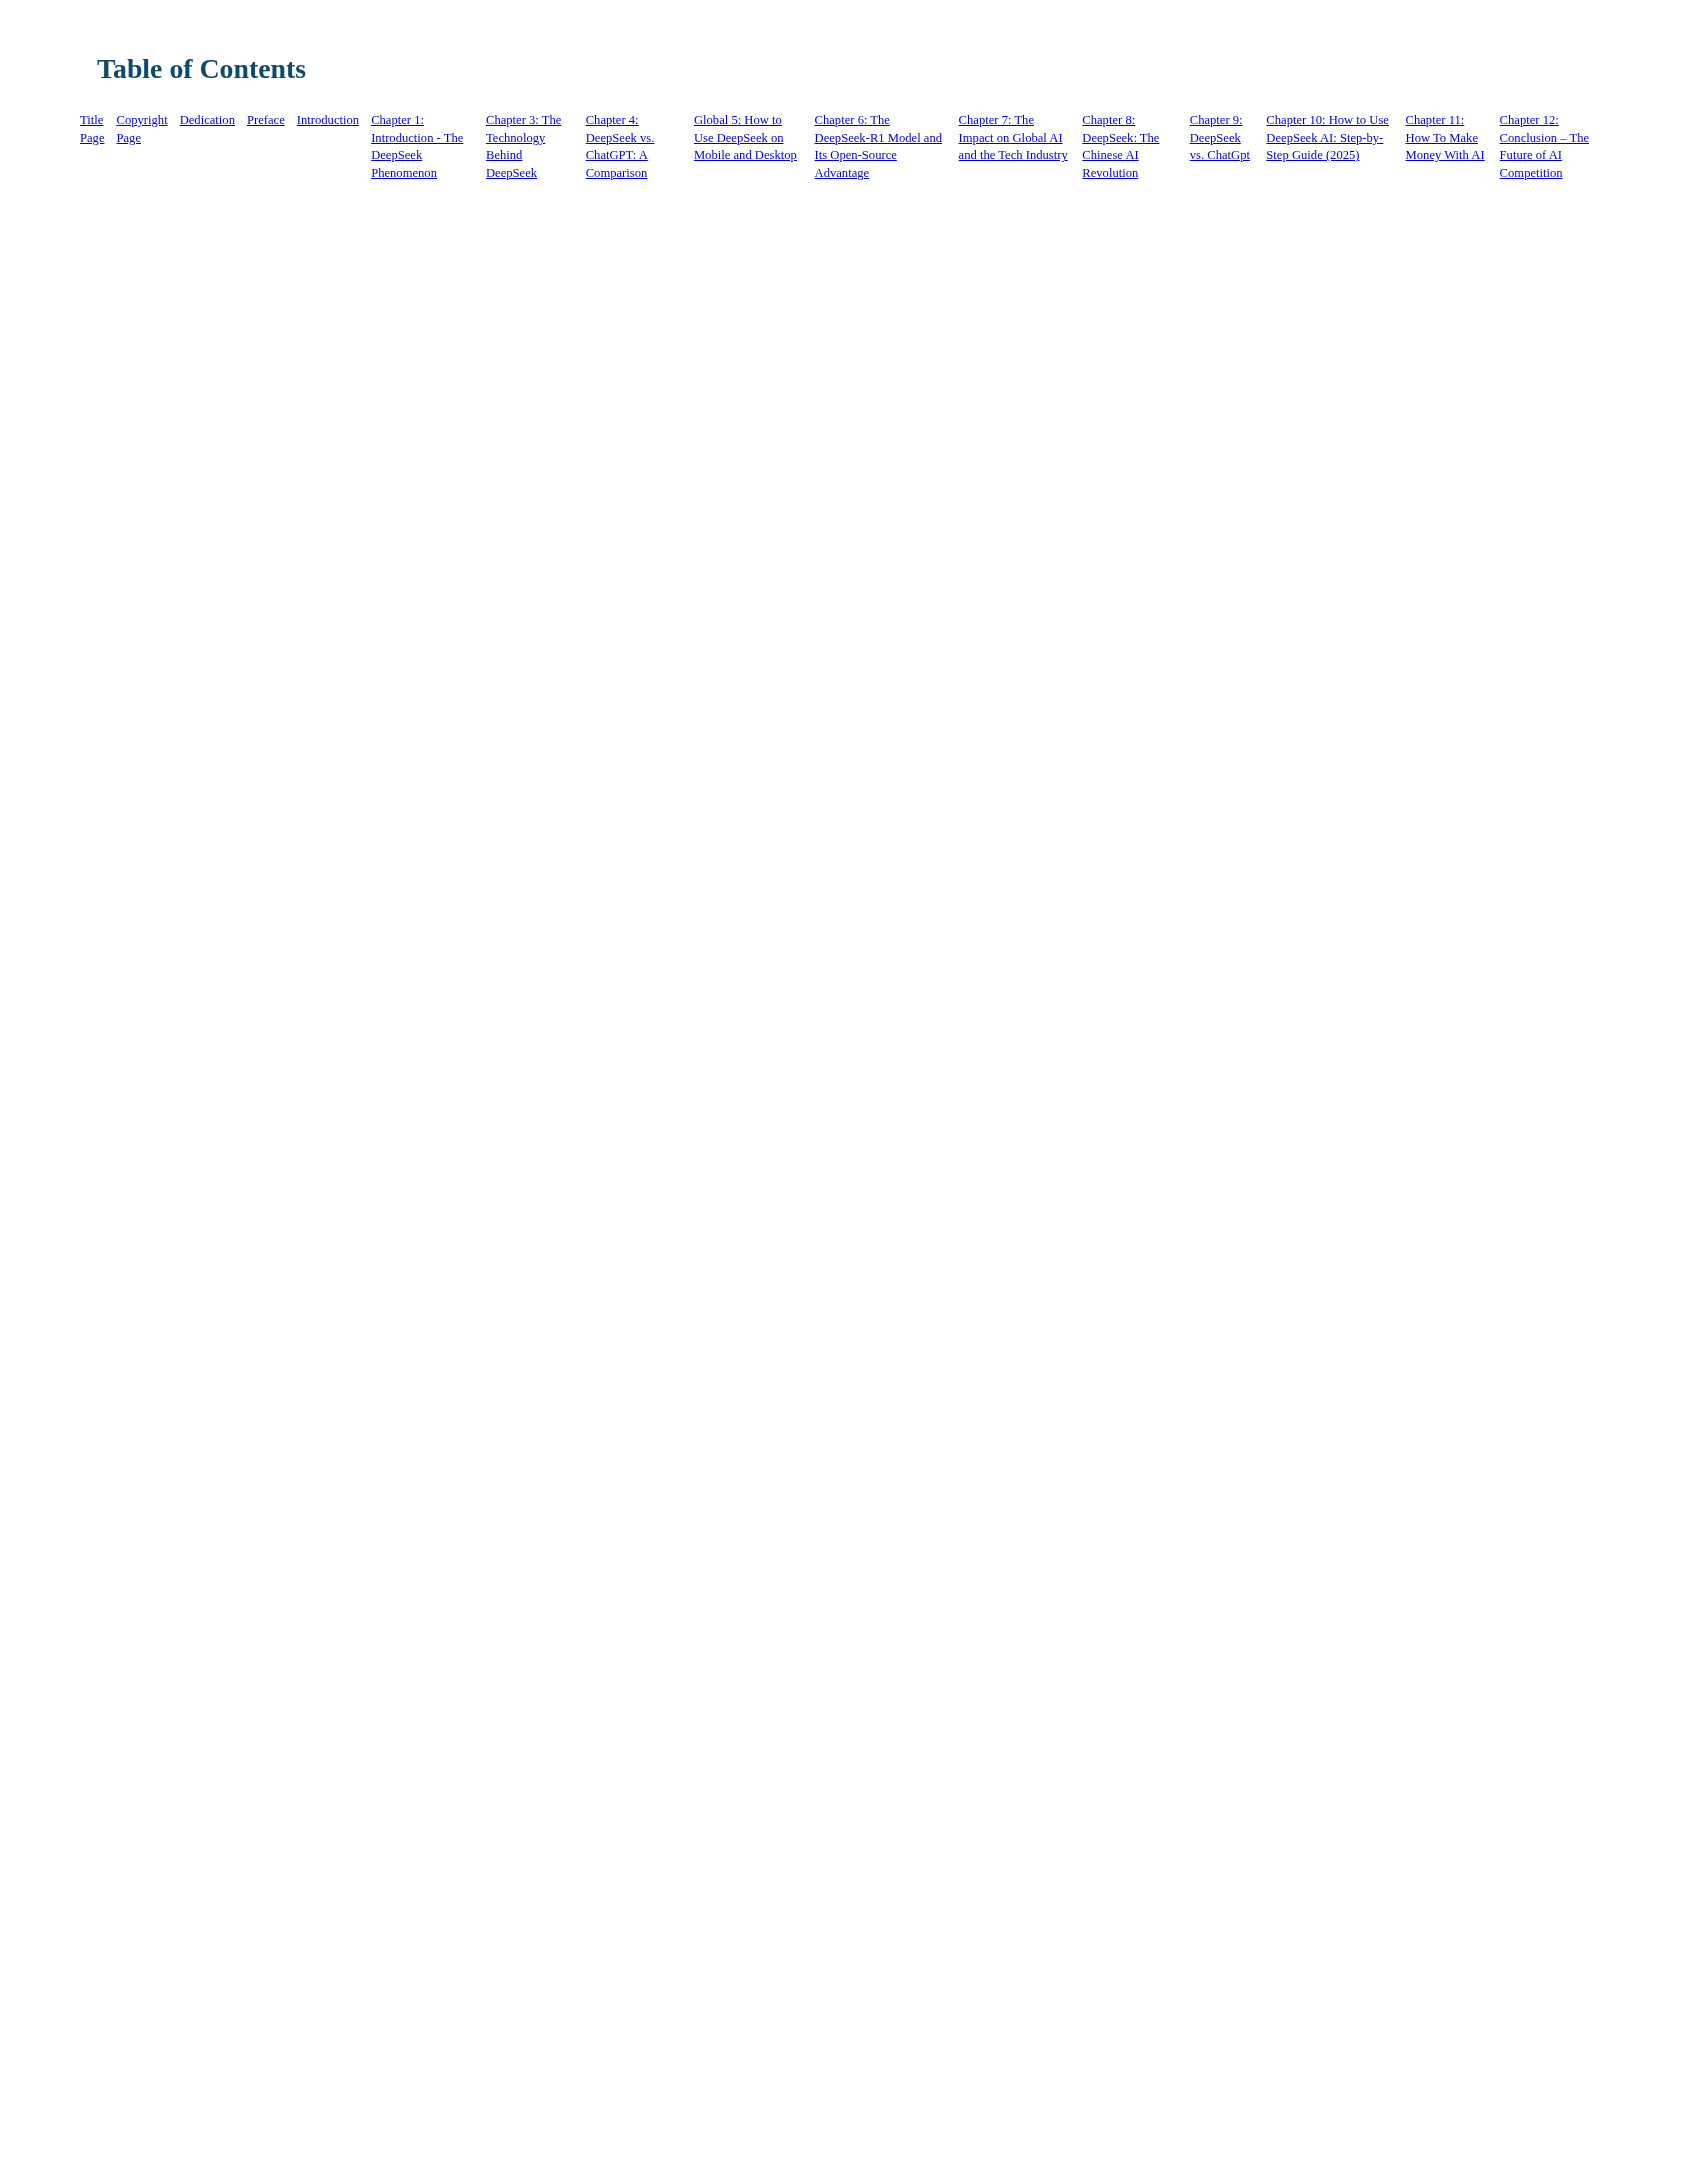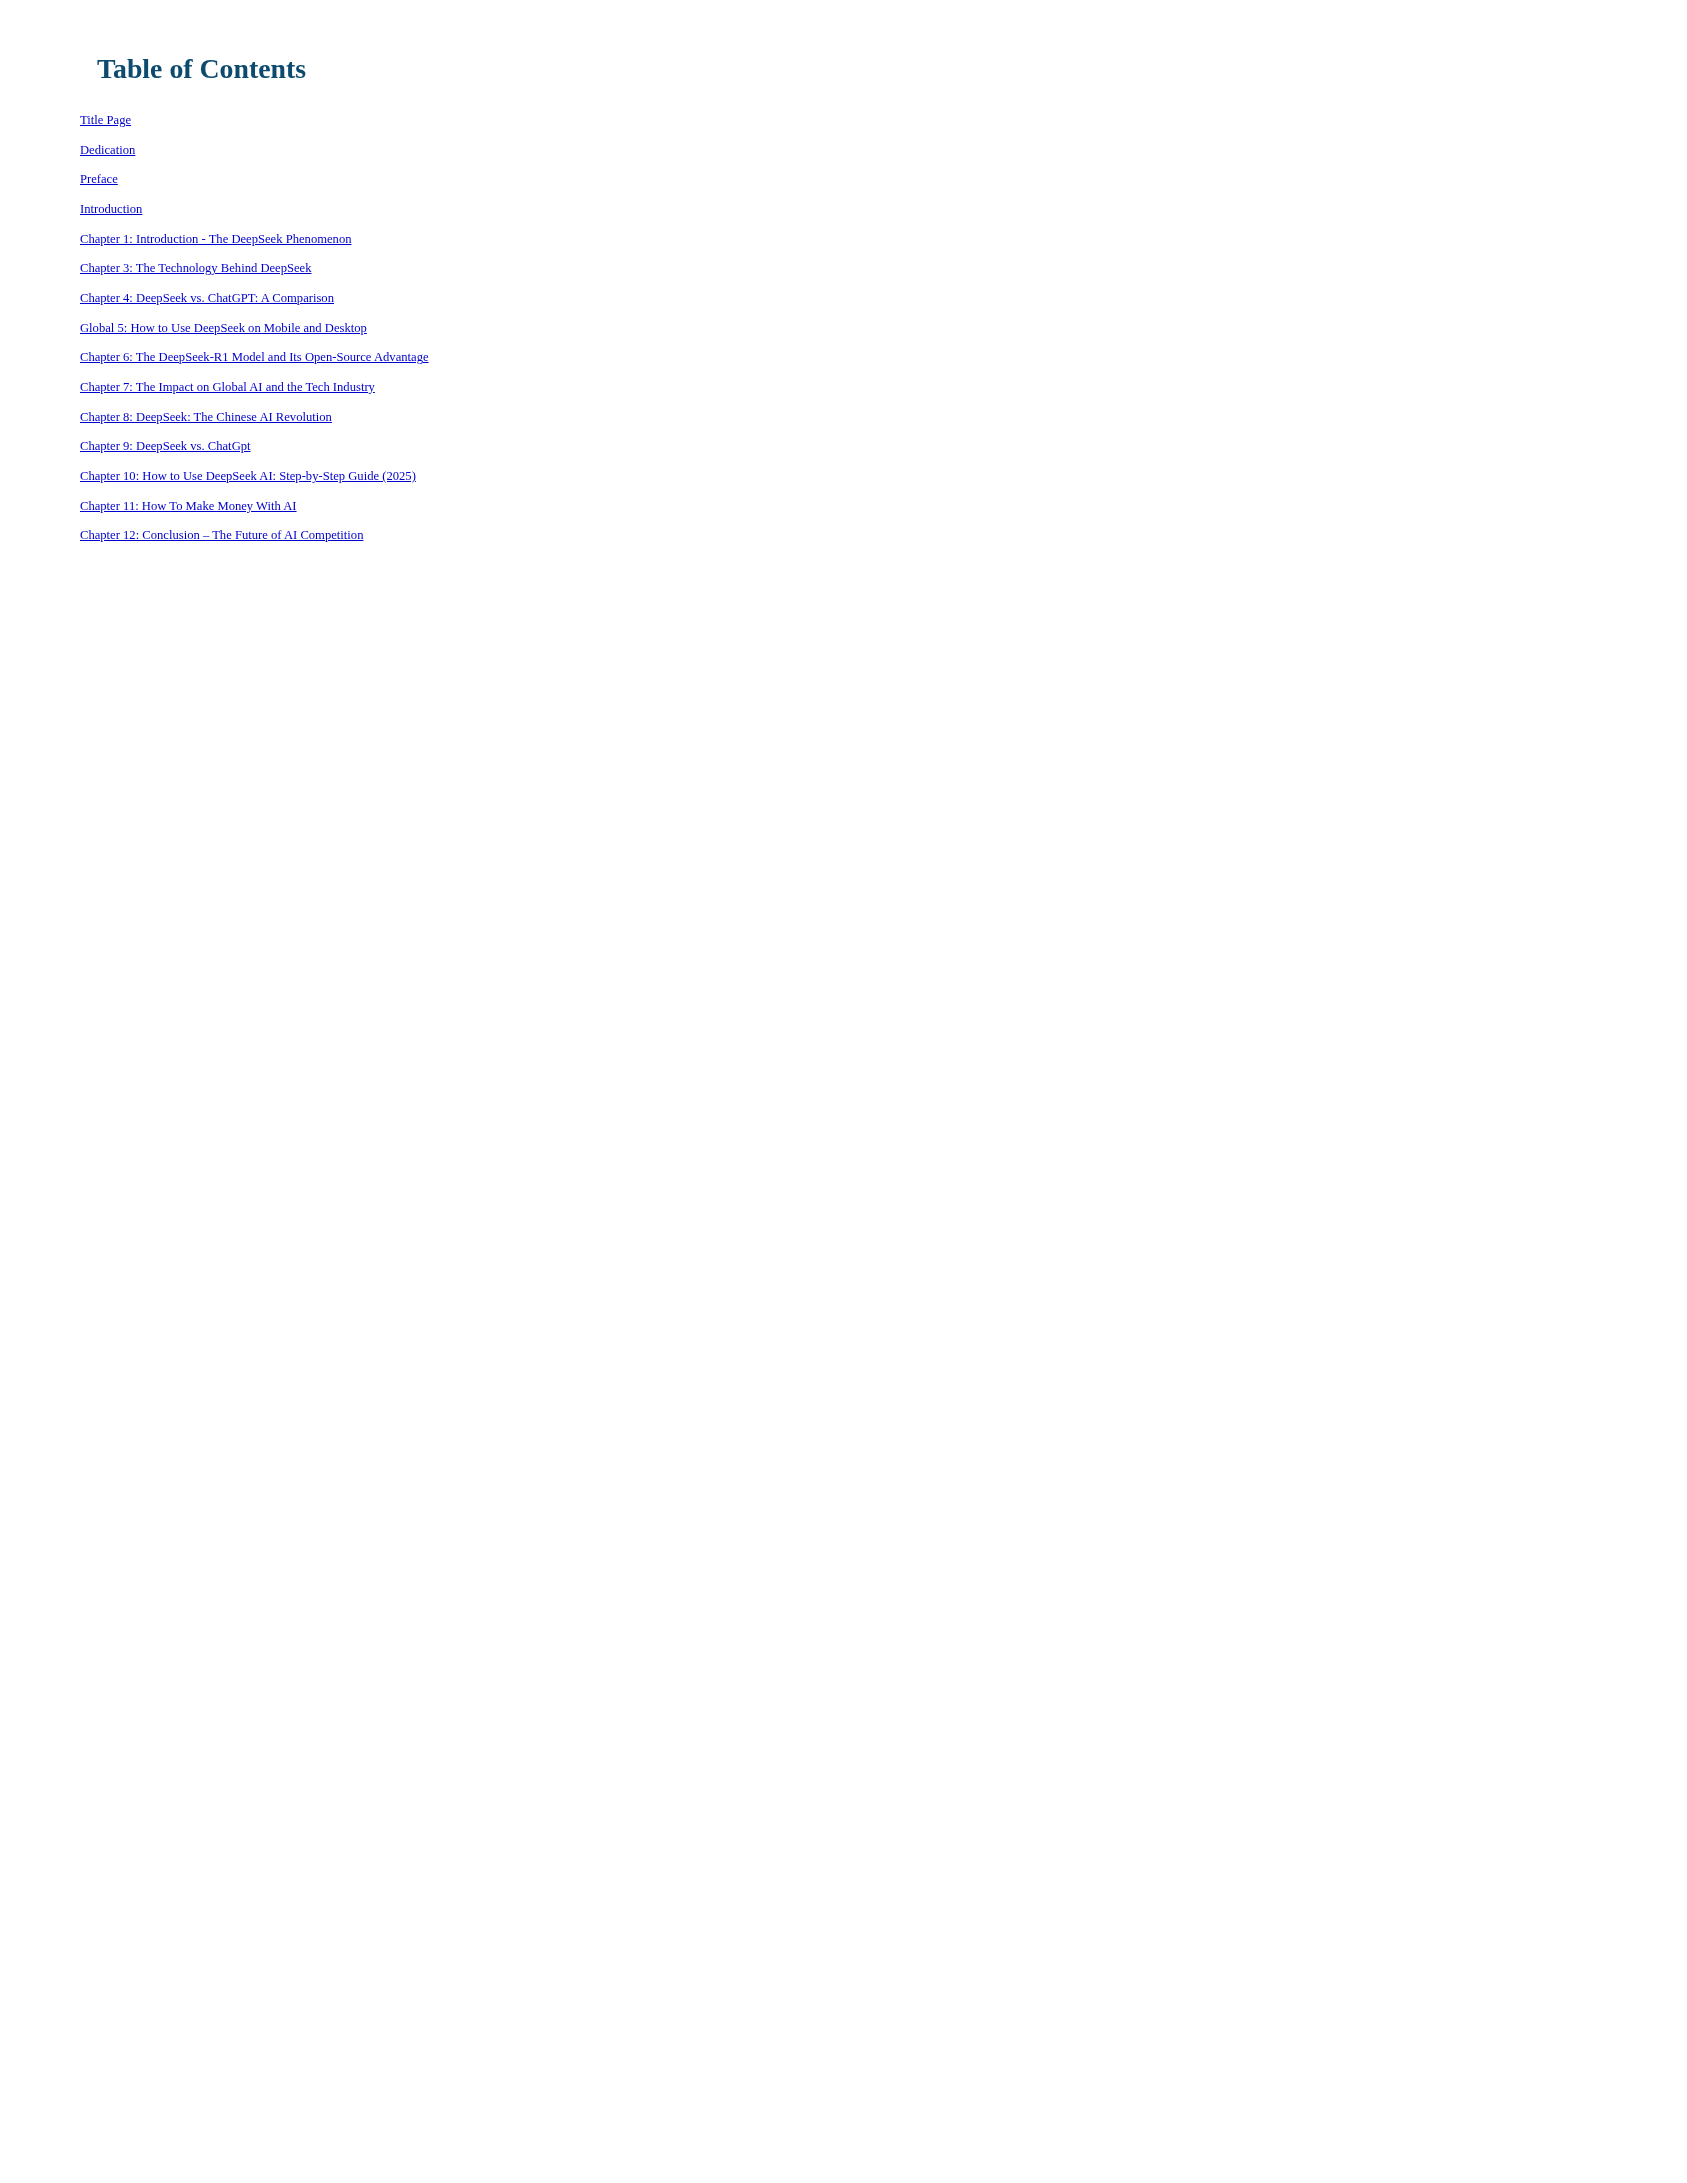--- a/index.html
+++ b/index.html
@@ -21,40 +21,41 @@
       font-weight: 900;
       color: #0c4a6e;
       margin-bottom: 27px;
       font-family: Georgia, serif;
       margin-left: 17px;
     }
 
     .toc-list {
       list-style: none;
       display: flex;
-      flex-direction: column;
+      flex-direction: row;
       gap: 12px;
     }
 
     .toc-list li a {
       color: #0000cc;
       text-decoration: underline;
       font-size: 1.18em;
       font-family: Georgia, serif;
       cursor: pointer;
       line-height: 1.4;
     }
   </style>
 </head>
 <body>
 
 <h1>Table of Contents</h1>
 
 <ul class="toc-list">
 <li><a href="#">Title Page</a></li>
+    <li><a href="#">Copyright Page</a></li>
     <li><a href="#">Dedication</a></li>
     <li><a href="#">Preface</a></li>
     <li><a href="#">Introduction</a></li>
     <li><a href="#">Chapter 1: Introduction - The DeepSeek Phenomenon</a></li>
     <li><a href="#">Chapter 3: The Technology Behind DeepSeek</a></li>
     <li><a href="#">Chapter 4: DeepSeek vs. ChatGPT: A Comparison</a></li>
     <li><a href="#">Global 5: How to Use DeepSeek on Mobile and Desktop</a></li>
     <li><a href="#">Chapter 6: The DeepSeek-R1 Model and Its Open-Source Advantage</a></li>
     <li><a href="#">Chapter 7: The Impact on Global AI and the Tech Industry</a></li>
     <li><a href="#">Chapter 8: DeepSeek: The Chinese AI Revolution</a></li>

